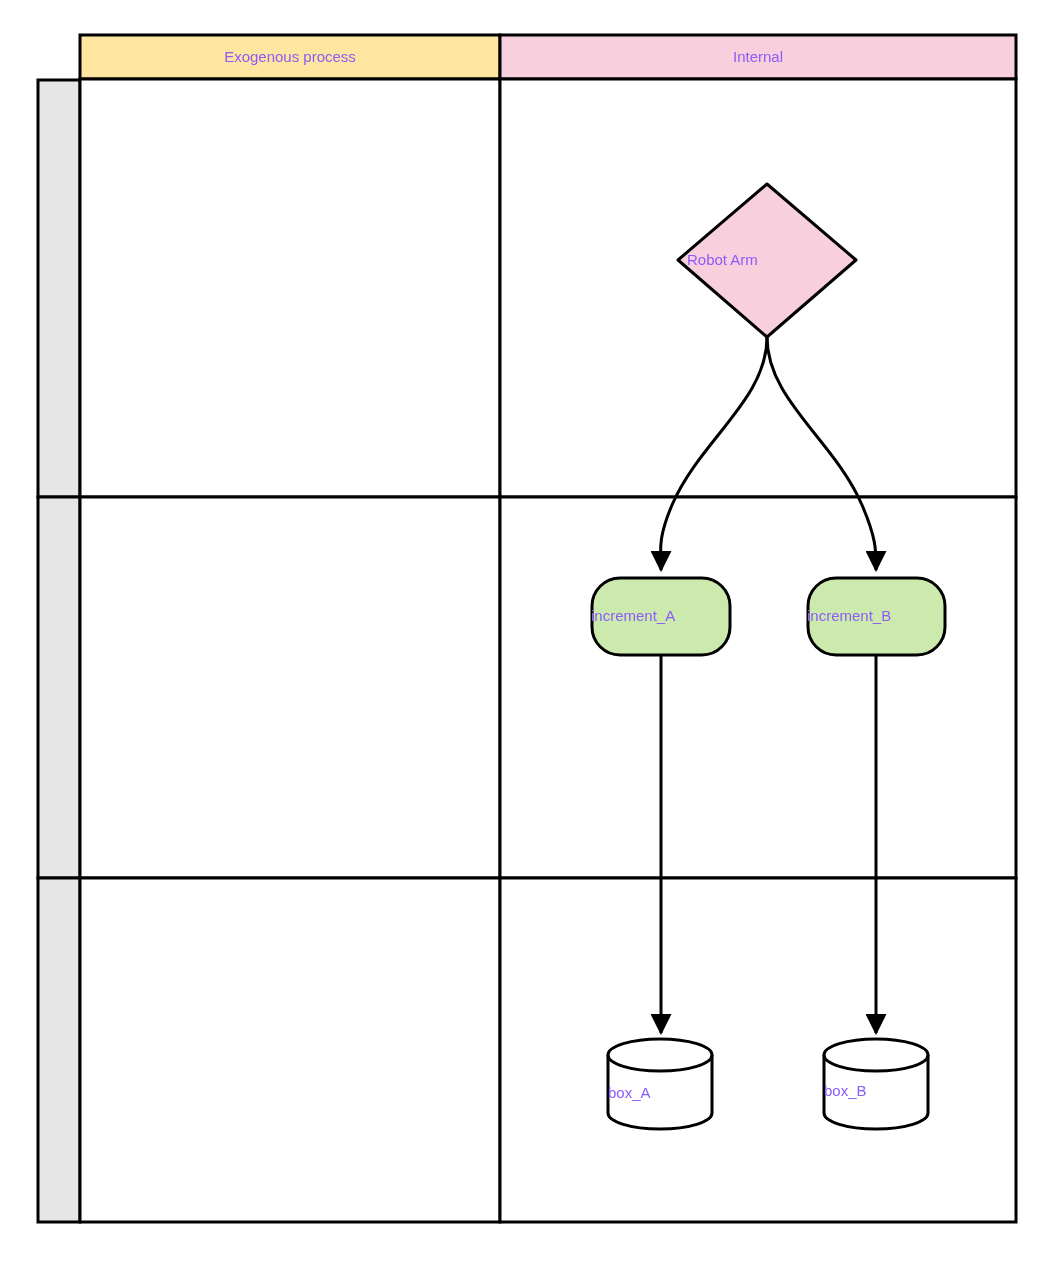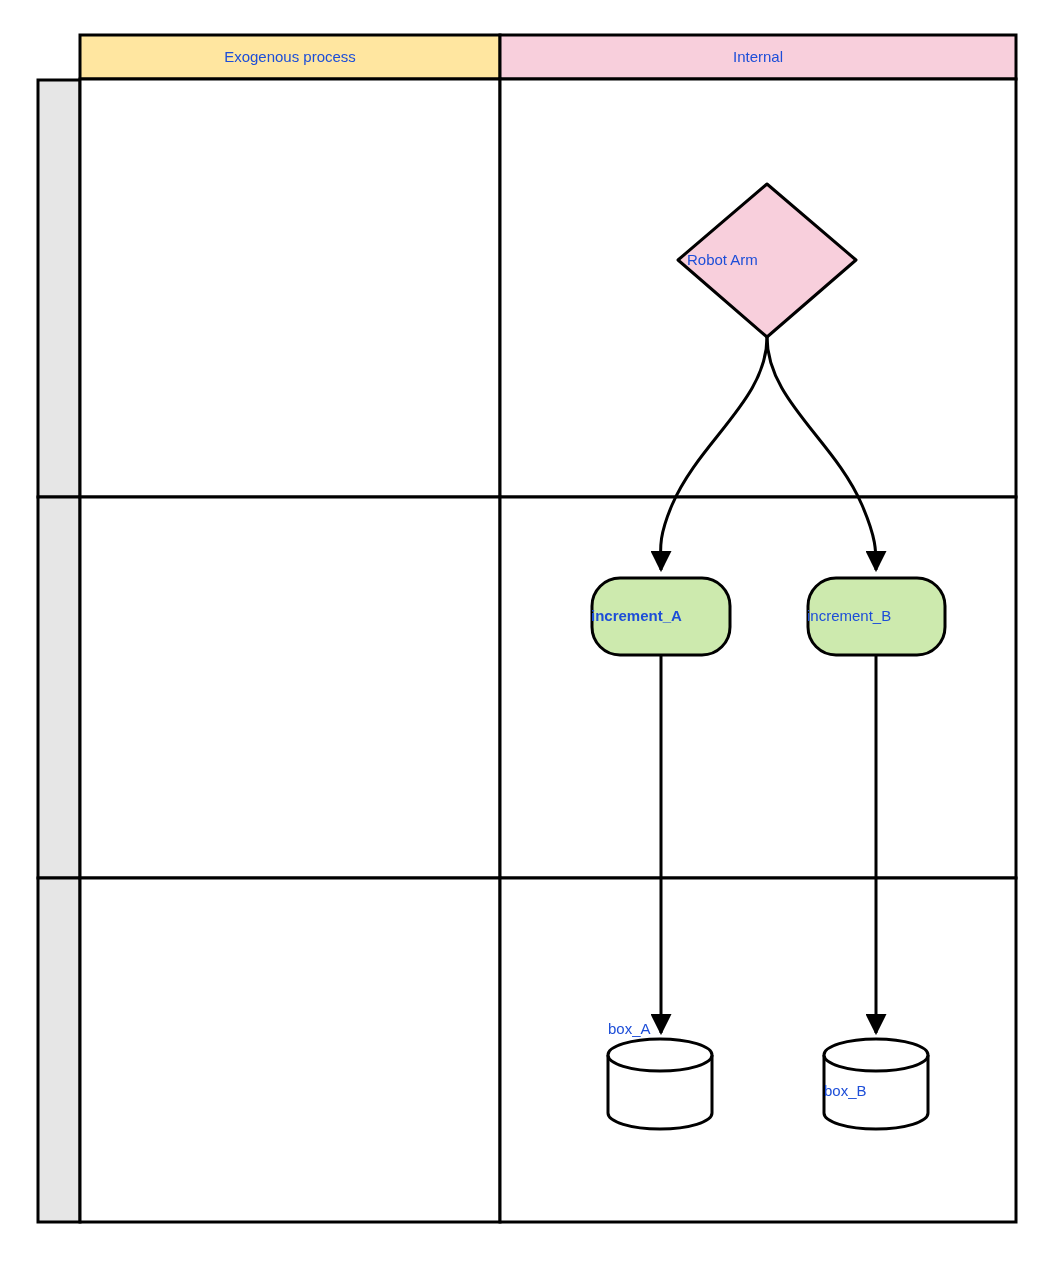--- a/index.html
+++ b/index.html
@@ -17,43 +17,43 @@
   #canvas {
     position: absolute;
     left: 0;
     top: 0;
     width: 1057px;
     height: 1263px;
   }
   .lbl {
     position: absolute;
     font-family: "Liberation Sans", sans-serif;
-    color: #1d4ed8;
+    color: #8b5cf6;
     white-space: nowrap;
     pointer-events: none;
   }
   
   .col-header {
     font-size: 15px;
     text-align: center;
     line-height: 44px;
     height: 44px;
   }
   #hdr-exogenous { left: 80px; top: 35px; width: 420px; }
   #hdr-internal  { left: 500px; top: 35px; width: 516px; }
 
   
   .node-label {
     font-size: 15px;
     text-align: left;
   }
   #lbl-robot-arm    { left: 687px; top: 251px; width: 160px; }
-  #lbl-increment-a  { left: 591px; top: 607px; width: 140px; font-weight: bold; }
+  #lbl-increment-a  { left: 591px; top: 607px; width: 140px; }
   #lbl-increment-b  { left: 807px; top: 607px; width: 156px; }
-  #lbl-box-a        { left: 608px; top: 1020px; width: 120px; }
+  #lbl-box-a        { left: 608px; top: 1084px; width: 120px; }
   #lbl-box-b        { left: 824px; top: 1082px; width: 91px; }
 </style>
 </head>
 <body>
 
 <svg id="canvas" viewBox="0 0 1057 1263" xmlns="http://www.w3.org/2000/svg">
 
   <defs>
     <marker id="arrow" viewBox="0 0 10 10" refX="9" refY="5" markerWidth="7" markerHeight="7" orient="auto-start-reverse">
       <path d="M 0 0 L 10 5 L 0 10 z" fill="#000000"></path>

